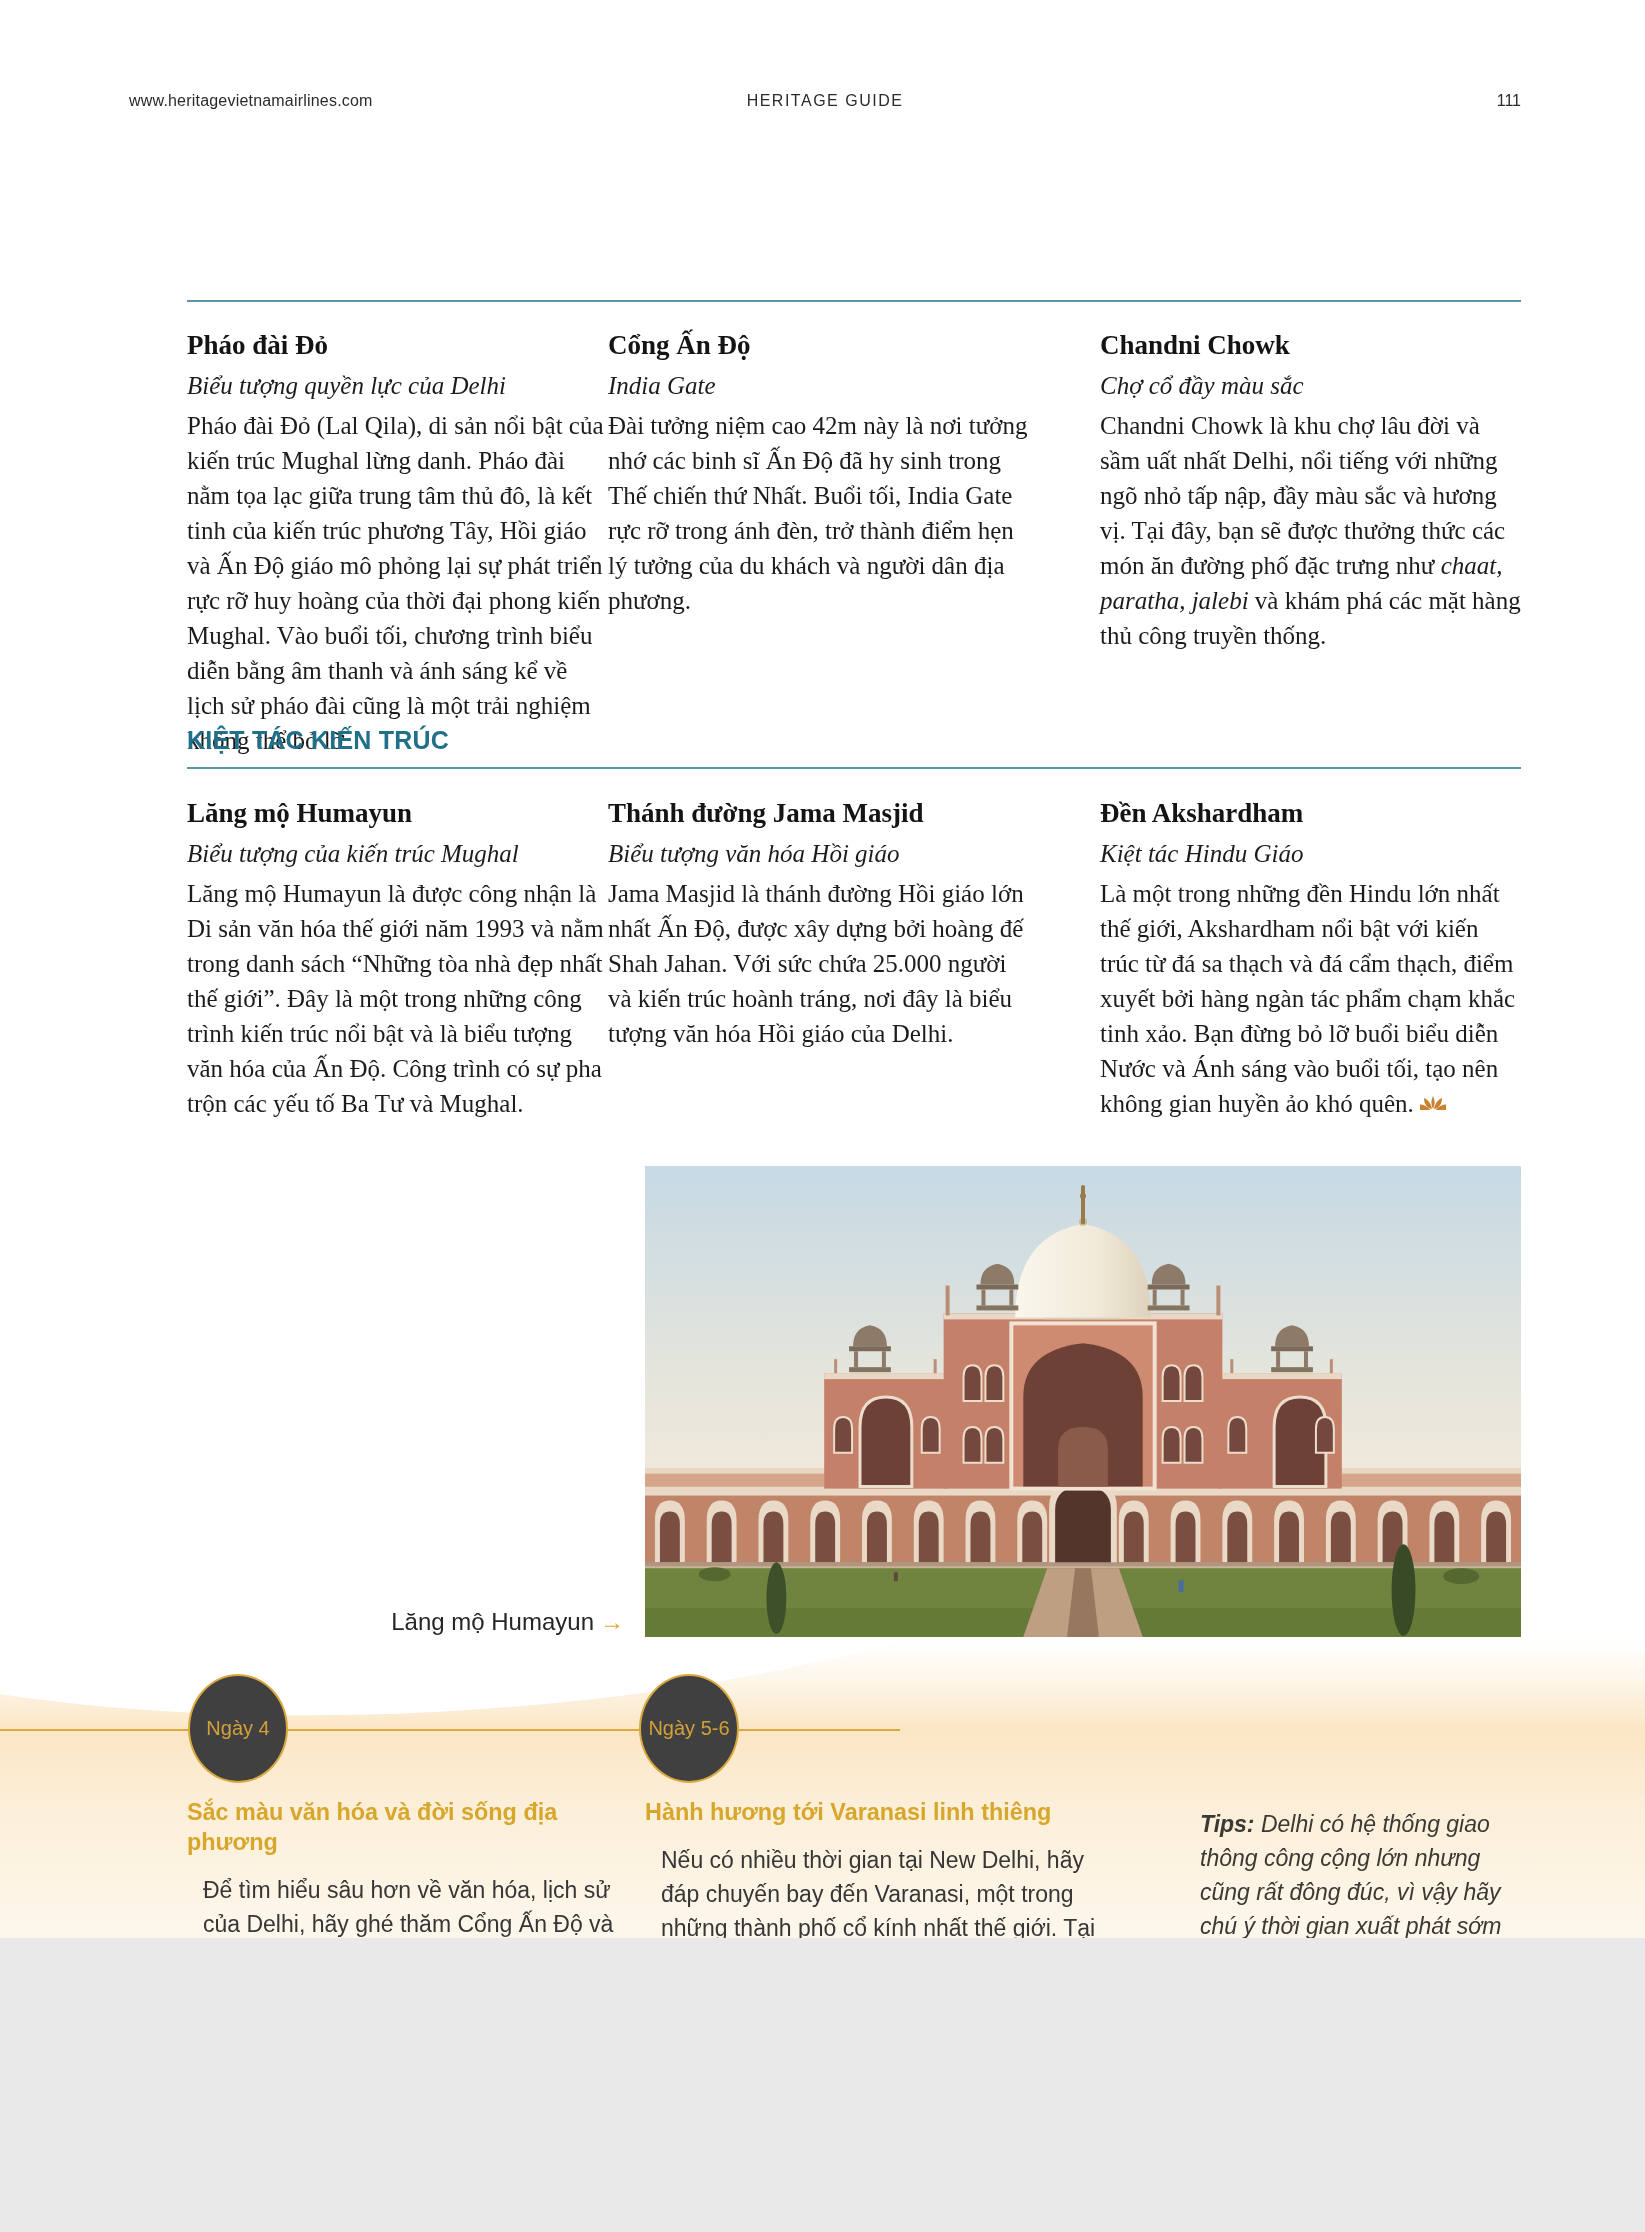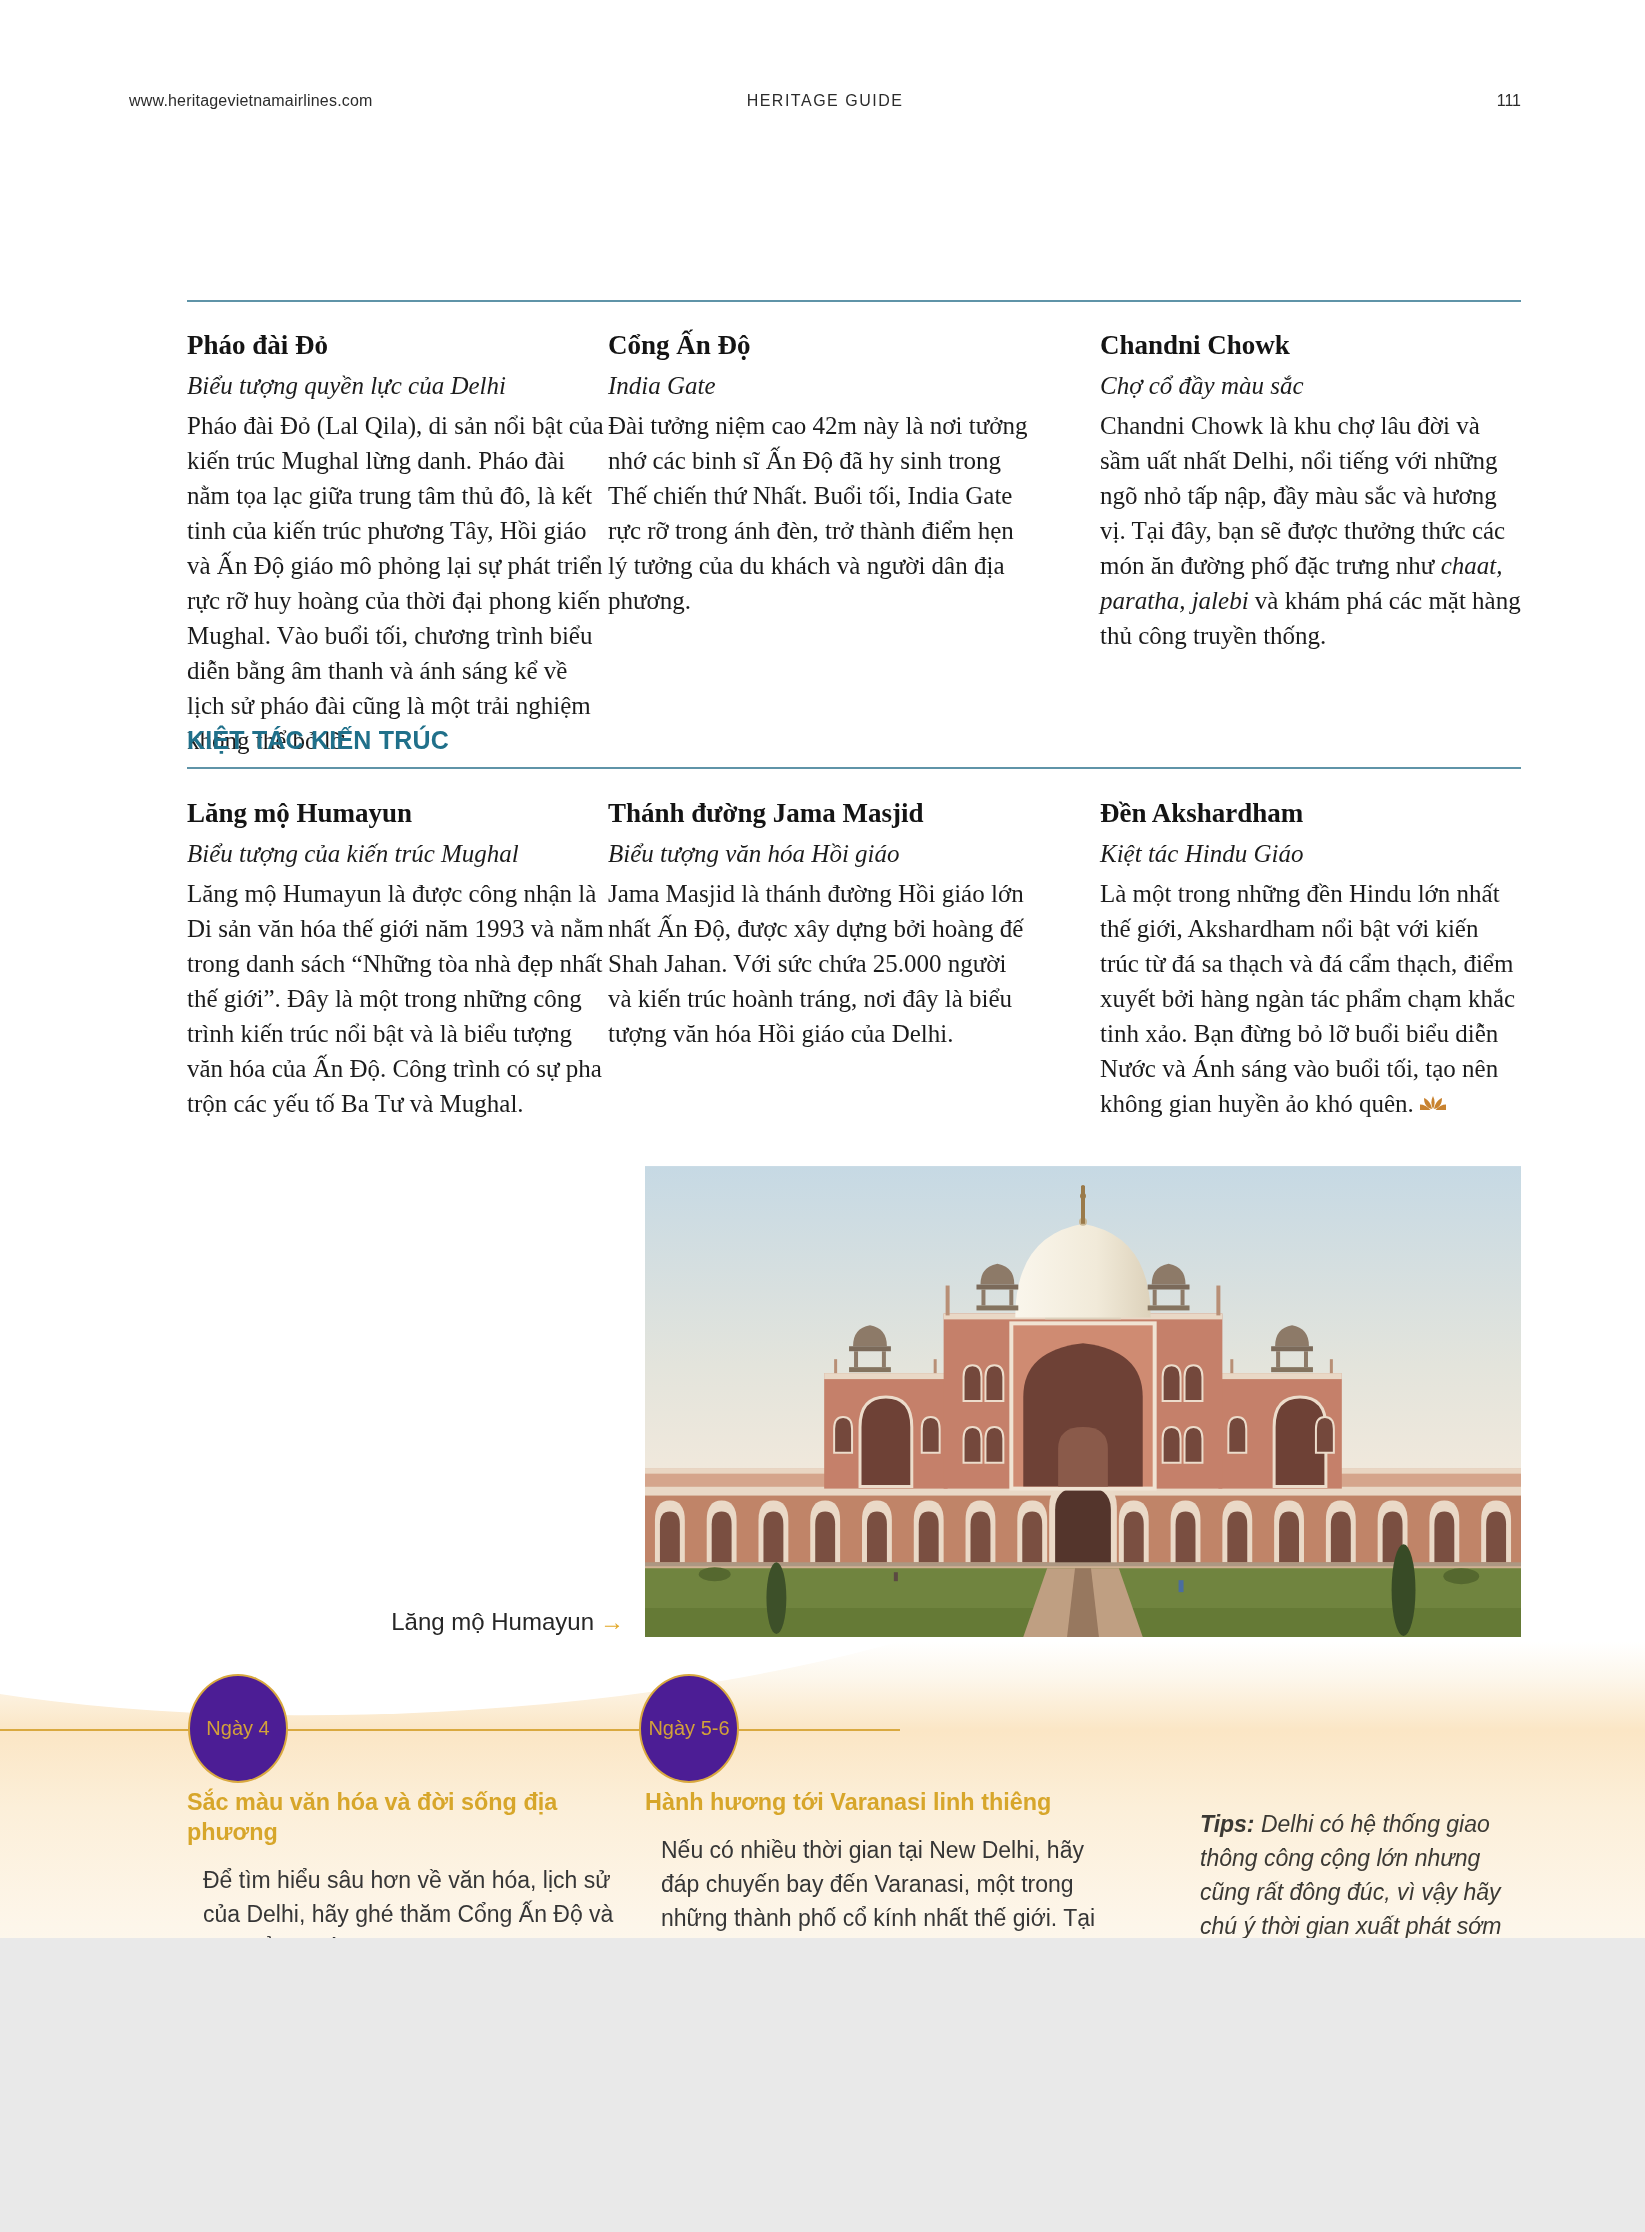--- a/index.html
+++ b/index.html
@@ -36,29 +36,29 @@
   .caption{position:absolute;left:202px;top:1608px;width:422px;text-align:right;
     font-family:"Liberation Sans","DejaVu Sans",sans-serif;font-size:24px;color:#262626;}
   .caption .arrow{color:#e2a829;font-weight:700;margin-left:6px;}
   
   .band{position:absolute;left:0;top:1642px;width:1646px;height:591px;overflow:hidden;
     background:linear-gradient(180deg,#ffffff 0%,#fdf7ec 6%,#fbe6c5 15%,#fcefd9 28%,#fdf6ea 48%,#fefcf7 75%,#fffefc 100%);}
   .band::before{content:"";position:absolute;left:-318px;top:-358px;width:1493px;height:428px;
     background:#ffffff;border-radius:50%;transform:rotate(-3deg);}
   .tl-line{position:absolute;left:0;top:1729px;width:900px;height:2px;background:#d9a93f;}
   .tl-circle{position:absolute;top:1674px;width:96px;height:105px;border:2px solid #d9a93f;
-    border-radius:50%;background:#4c1d95;display:flex;align-items:center;justify-content:center;
+    border-radius:50%;background:#404040;display:flex;align-items:center;justify-content:center;
     font-family:"Liberation Sans","DejaVu Sans",sans-serif;font-size:20px;color:#d3a139;}
   .tl-c1{left:188px;} .tl-c2{left:639px;}
   
   .b-article{position:absolute;font-family:"Liberation Sans","DejaVu Sans",sans-serif;}
   .b1{left:187px;top:1787px;width:450px;}
   .b2{left:645px;top:1787px;width:468px;}
   .b3{left:1184px;top:1791px;width:350px;}
-  .b-head{font-weight:700;font-size:23.4px;line-height:30px;color:#d7a62a;margin:0 0 12px 0;}
+  .b-head{font-weight:700;font-size:23.4px;line-height:30px;color:#d7a62a;margin:10px 0 12px 0;}
   .b-body{font-size:23px;line-height:34px;color:#363636;margin:16px;}
   .tips{font-style:italic;color:#3b3934;}
   .tips .tips-label{font-weight:700;}
 </style>
 </head>
 <body>
 
 <div class="page">
 
   <div class="header">

